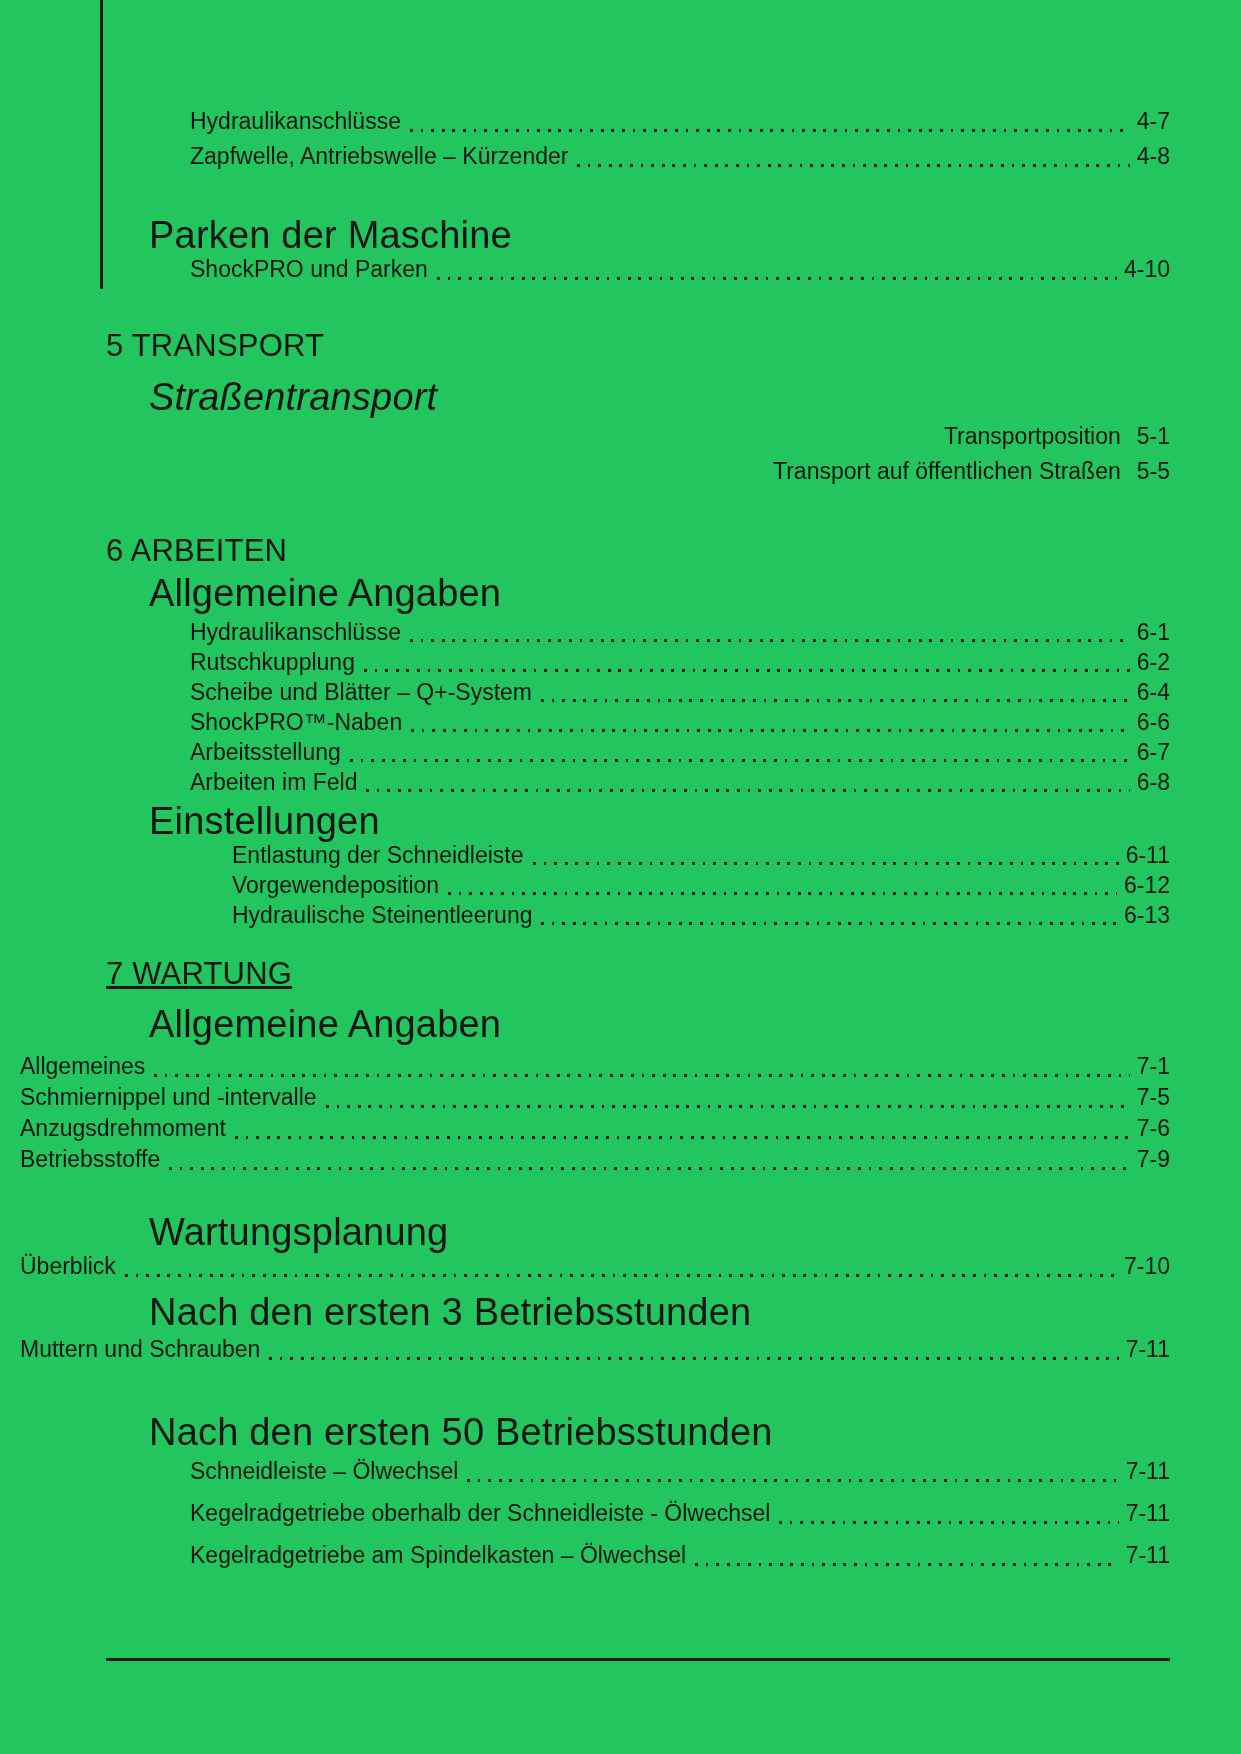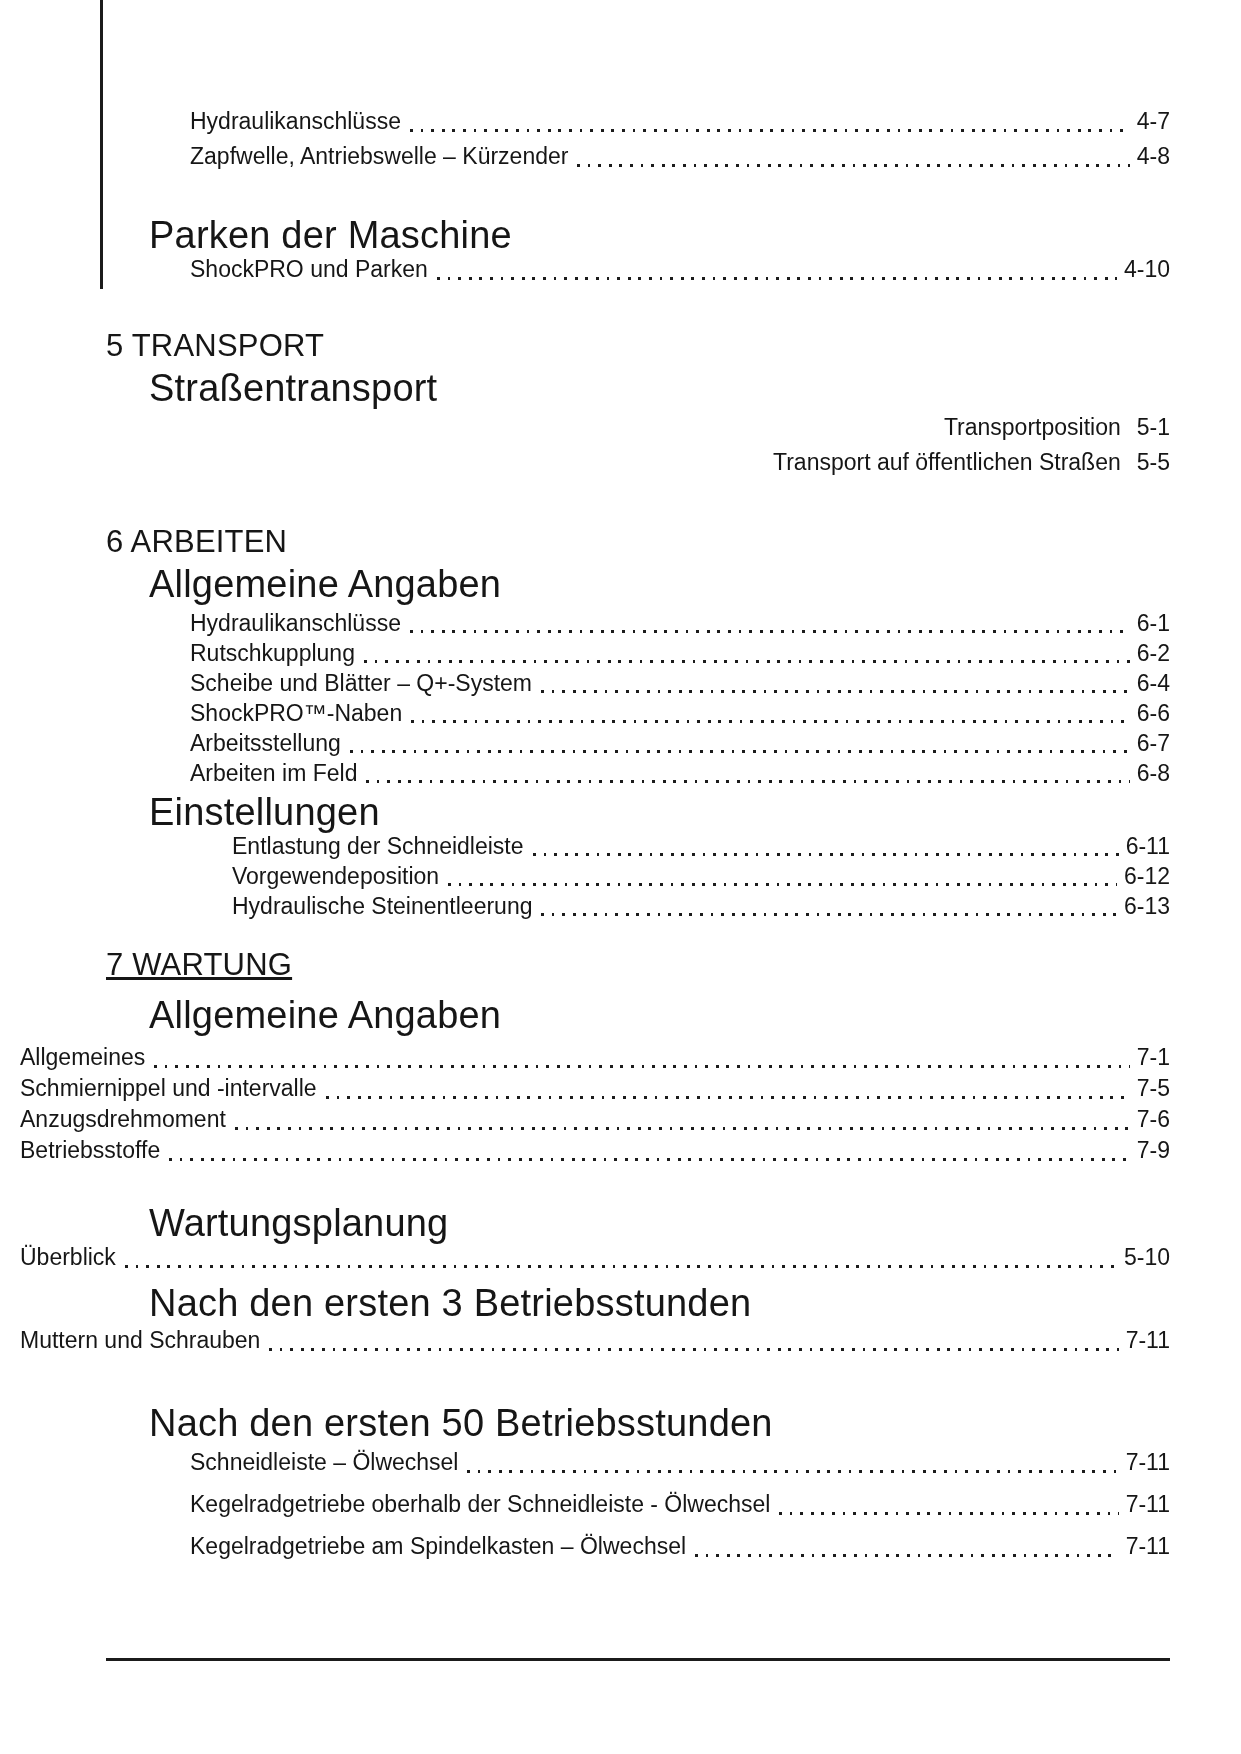--- a/index.html
+++ b/index.html
@@ -5,21 +5,21 @@
   html, body {
     margin: 0;
     padding: 0;
     background: #e9e9e9;
   }
   .page {
     position: relative;
     width: 1241px;
     height: 1754px;
     margin: 0 auto;
-    background: #ffffff;
+    background: #22c55e;
     color: #161616;
     font-family: "Liberation Sans", "DejaVu Sans", sans-serif;
     overflow: hidden;
   }
   
   .scan-edge-artifact {
     position: absolute;
     left: 100px;
     top: 0;
     width: 3px;
@@ -105,21 +105,21 @@
       </div>
       <h2 class="section" style="margin-top: 44px;">Parken der Maschine</h2>
       <div class="rows p35" style="margin-top: 0px;">
         <div class="entry">
     <span class="entry-label">ShockPRO und Parken</span>
     <span class="leader"></span>
     <span class="entry-page">4-10</span>
   </div>
       </div>
       <h1 class="chapter" style="margin-top: 41px;">5 TRANSPORT</h1>
-      <h2 class="section" style="margin-top: 3px;">Straßentransport</h2>
+      <h2 class="section" style="margin-top: 12px; font-style: italic;">Straßentransport</h2>
       <div class="rows p35" style="margin-top: 5px; align-items: flex-end;">
         <div class="entry">
     <span class="entry-label">Transportposition</span>
     <span class="leader"></span>
     <span class="entry-page">5-1</span>
   </div>
         <div class="entry">
     <span class="entry-label">Transport auf öffentlichen Straßen</span>
     <span class="leader"></span>
     <span class="entry-page">5-5</span>
@@ -199,21 +199,21 @@
     <span class="entry-label">Betriebsstoffe</span>
     <span class="leader"></span>
     <span class="entry-page">7-9</span>
   </div>
       </div>
       <h2 class="section" style="margin-top: 38px;">Wartungsplanung</h2>
       <div class="rows p31" style="margin-top: 0px;">
         <div class="entry">
     <span class="entry-label">Überblick</span>
     <span class="leader"></span>
-    <span class="entry-page">5-10</span>
+    <span class="entry-page">7-10</span>
   </div>
       </div>
       <h2 class="section" style="margin-top: 11px;">Nach den ersten 3 Betriebsstunden</h2>
       <div class="rows p31" style="margin-top: 3px;">
         <div class="entry">
     <span class="entry-label">Muttern und Schrauben</span>
     <span class="leader"></span>
     <span class="entry-page">7-11</span>
   </div>
       </div>

